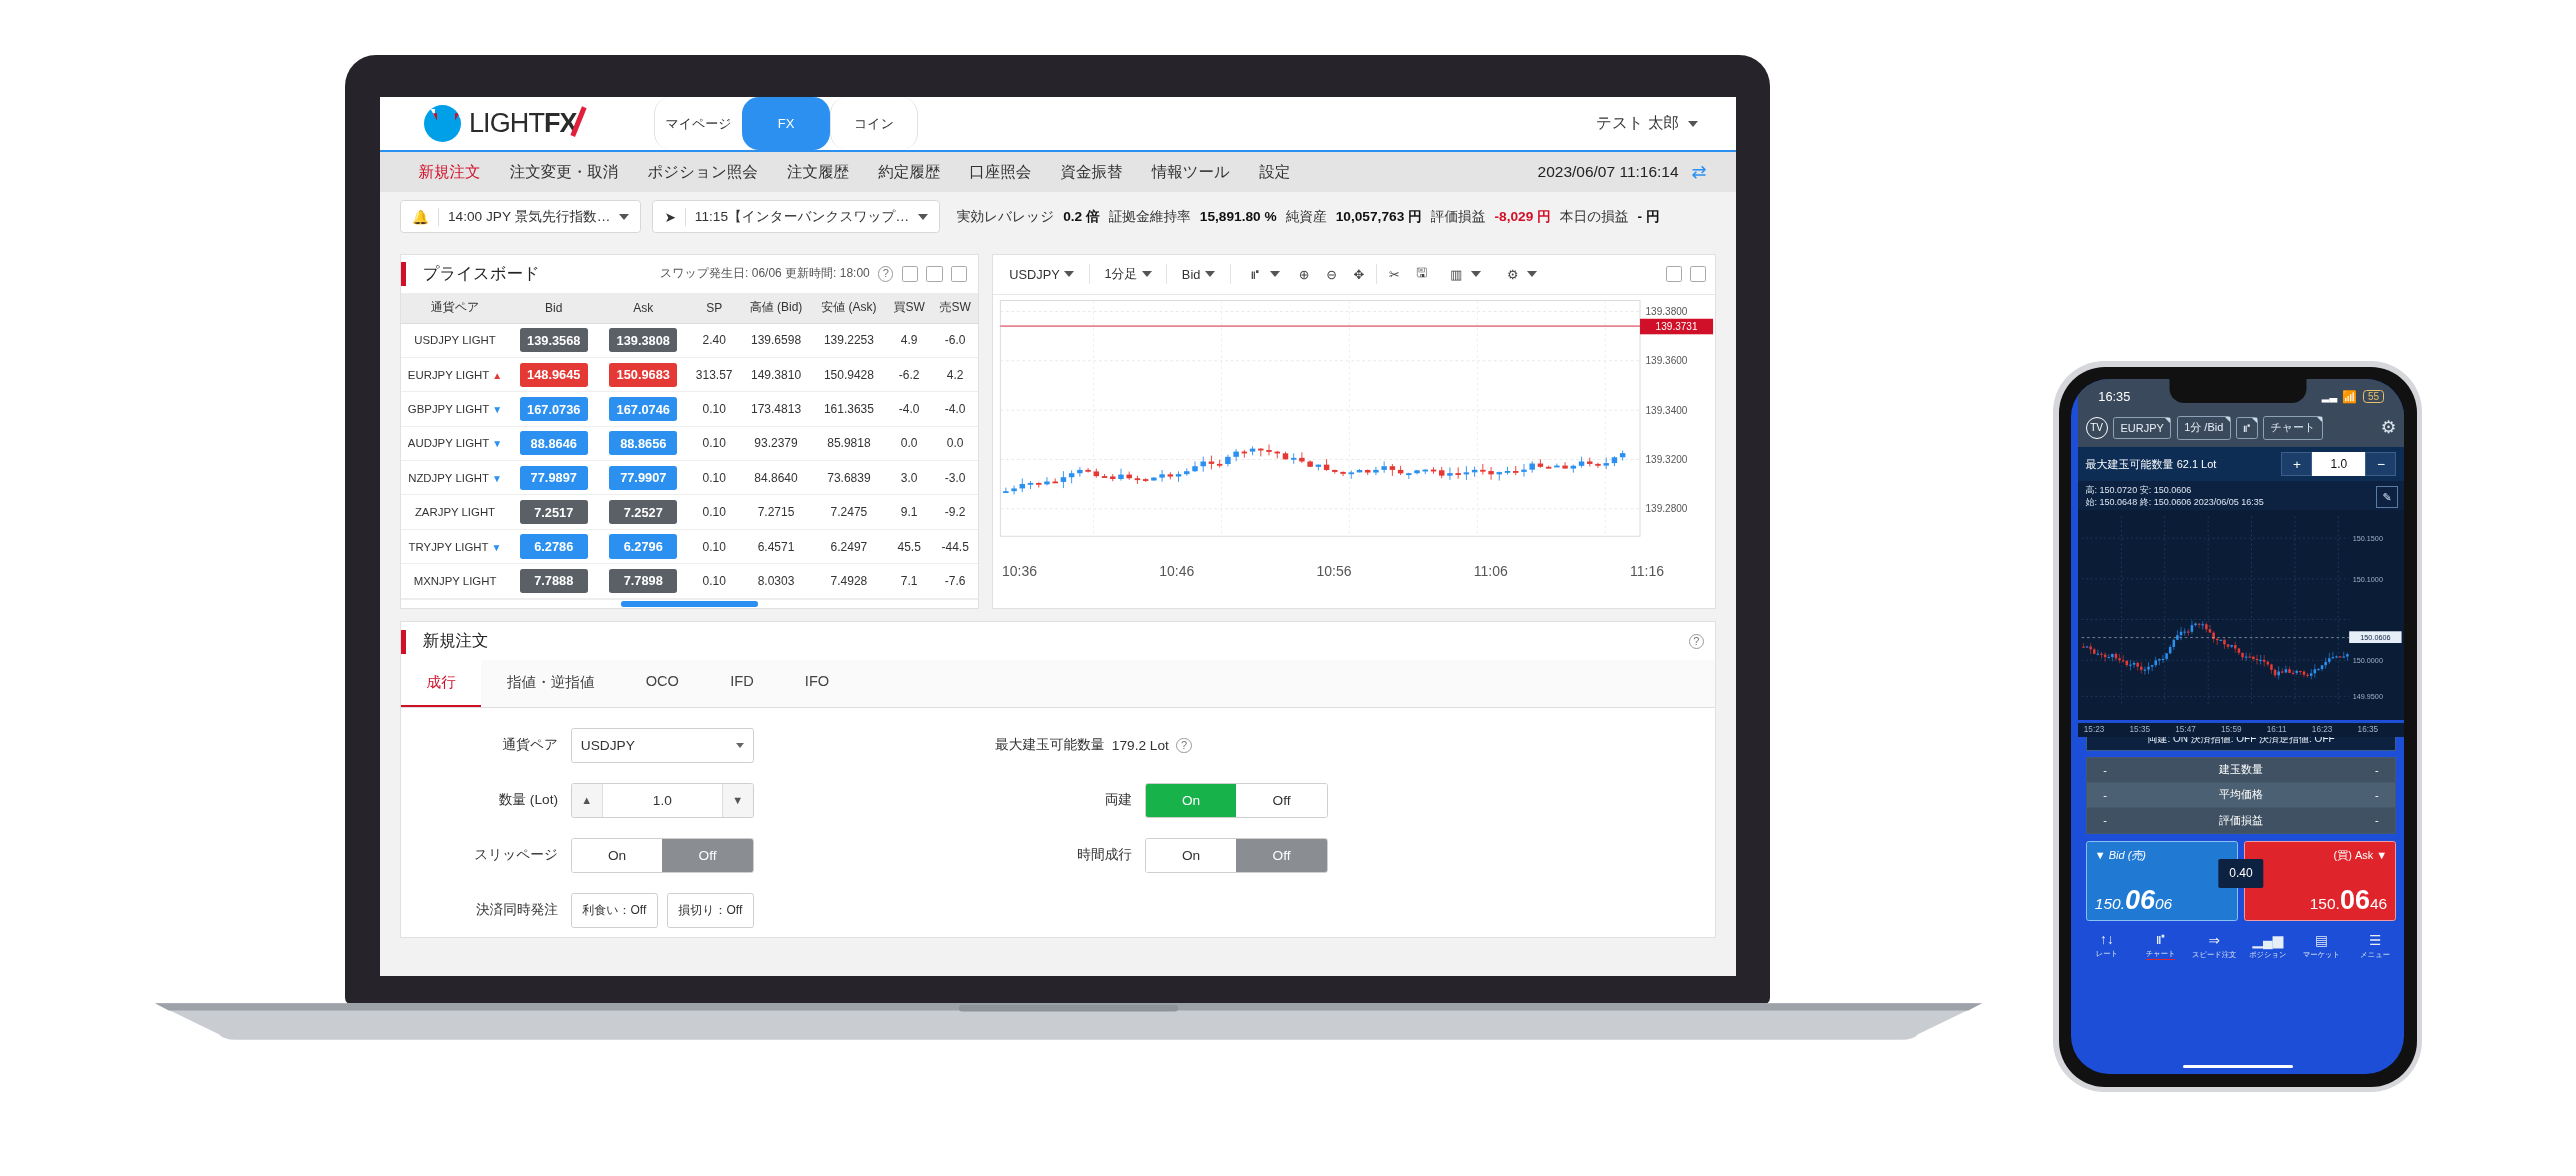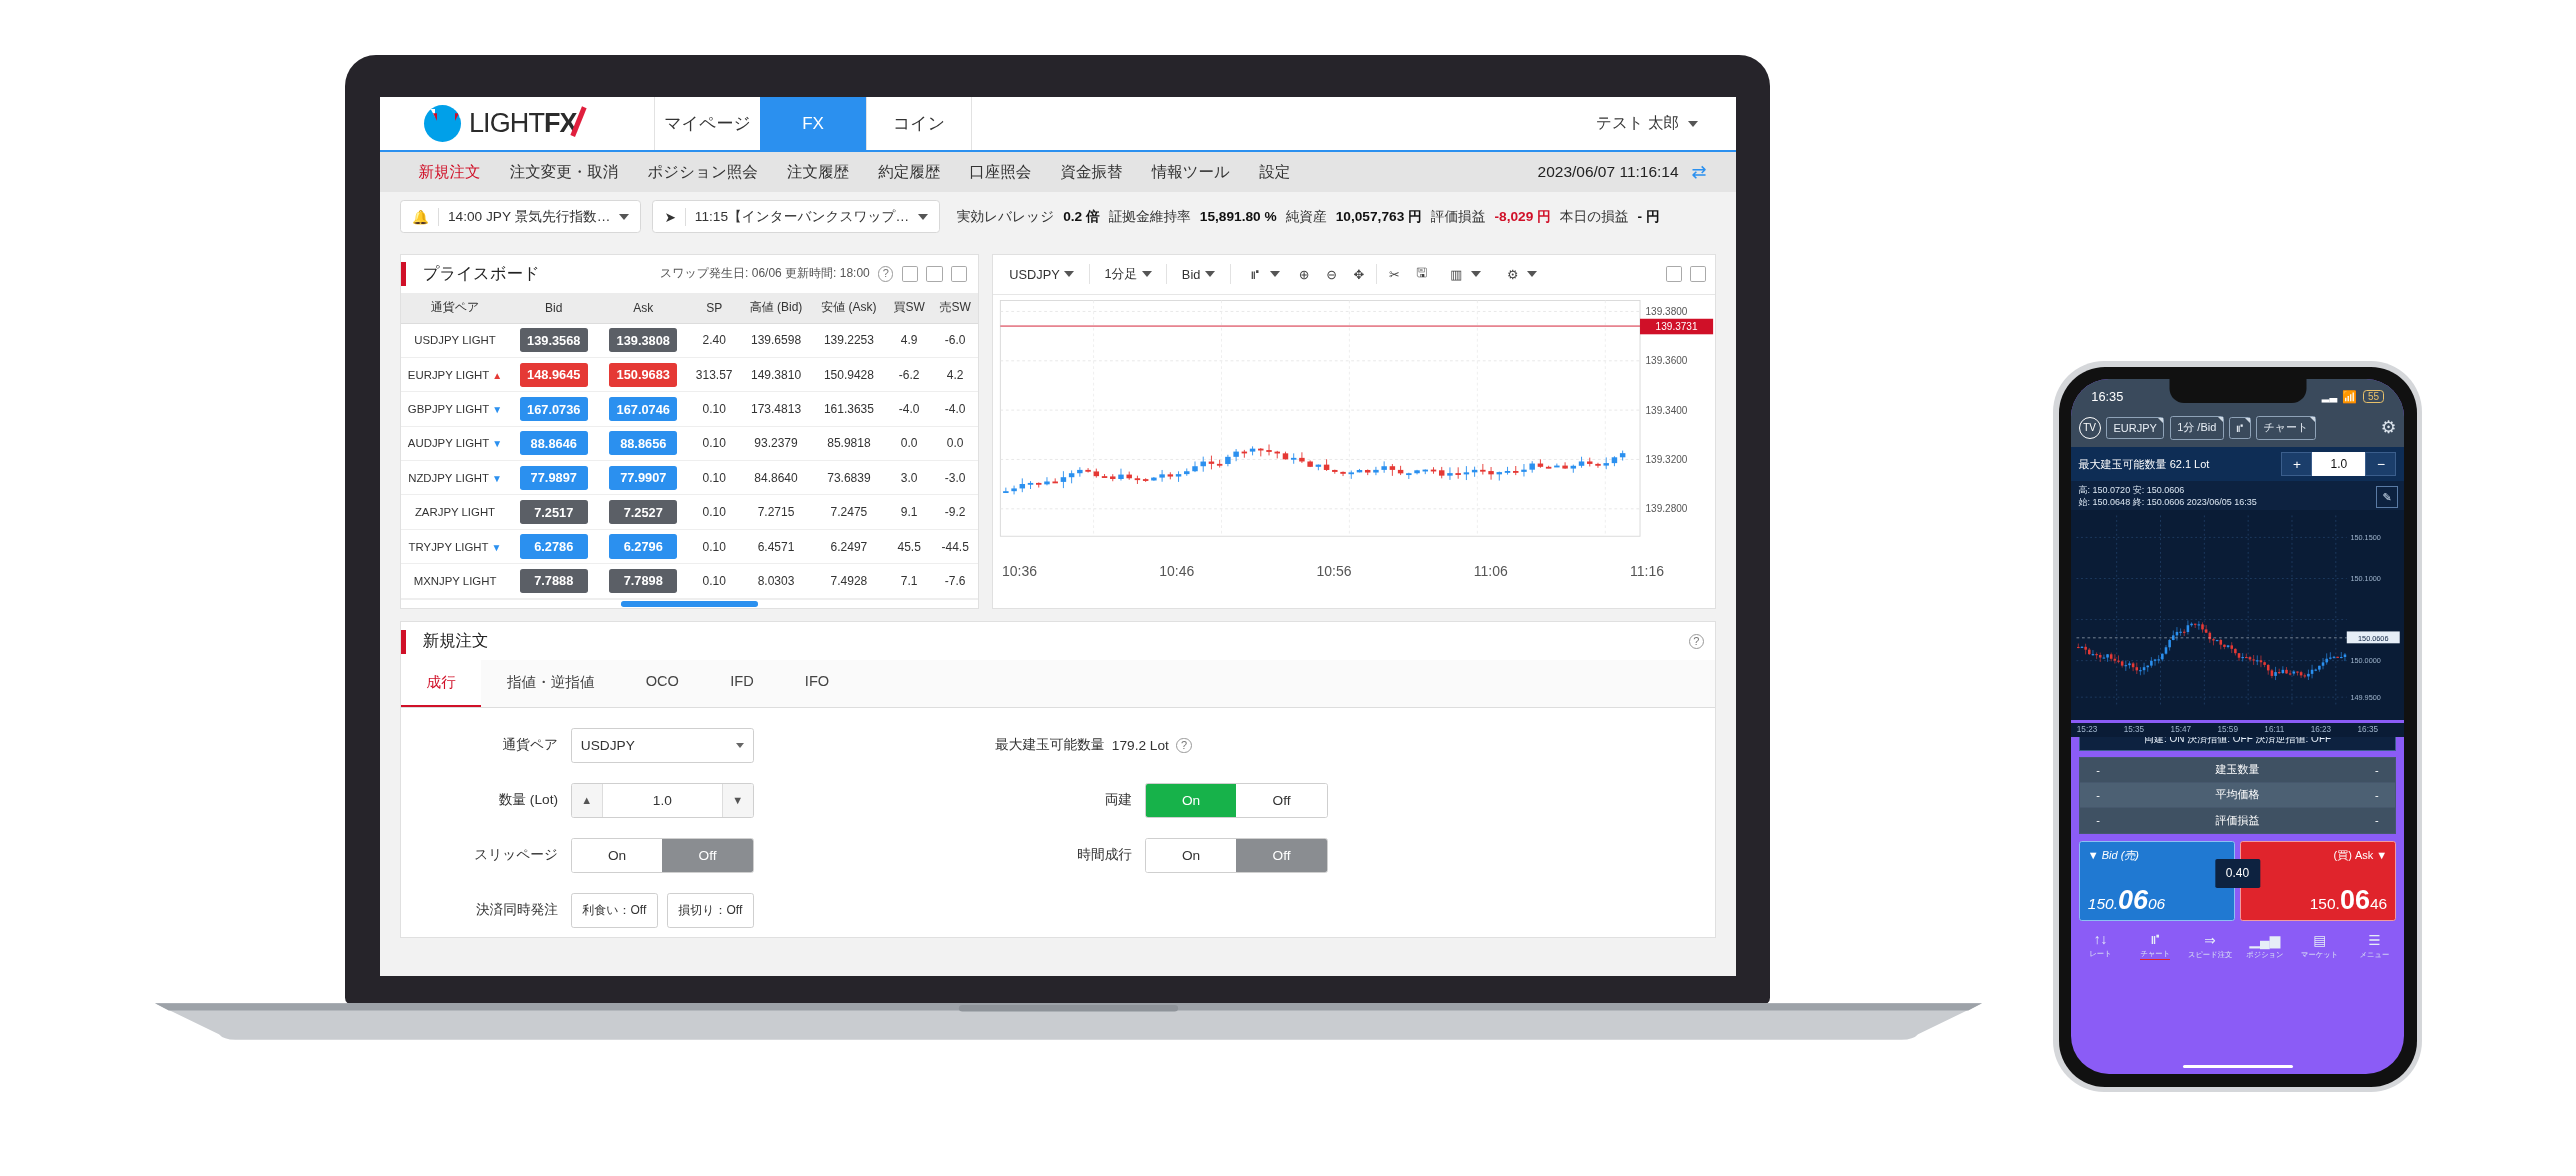--- a/index.html
+++ b/index.html
@@ -21,22 +21,22 @@
   .logo-mark:before{content:"";position:absolute;left:6.4px;top:3.7px;width:24px;height:27px;
       border-left:5.5px solid #fff;border-right:5.5px solid #fff;transform:skewX(0deg);
       clip-path:polygon(0 0,100% 0,55% 100%,45% 100%);}
   .logo-mark:after{content:"";position:absolute;left:9px;top:8.2px;width:18px;height:22px;
       border-left:4.6px solid #c8102e;border-right:4.6px solid #c8102e;
       clip-path:polygon(0 0,100% 0,55% 100%,45% 100%);}
   .logo-text { font-size:27px; letter-spacing:-0.9px; color:#2b2b2b; font-weight:400; display:flex; align-items:baseline;}
   .logo-fx { font-weight:800; position:relative; }
   .logo-slash{position:absolute;right:-3.7px;top:-1.8px;width:4.6px;height:31px;background:#e01f3d;transform:rotate(22deg);}
   .topnav-tabs { display:flex; }
-  .topnav-tab { width:106px; display:flex; align-items:center; justify-content:center;
-                font-size:17px; color:#333; border-left:0.9px solid #e2e2e2; }
+  .topnav-tab { width:88px; display:flex; align-items:center; justify-content:center;
+                font-size:13px; color:#333; border-left:0.9px solid #e2e2e2;border-radius:17px; }
   .topnav-tab.active { background:#2b90ef; color:#fff; border-left:none;}
   .topnav-tab:last-child{border-right:0.9px solid #e2e2e2;}
   .topnav-spacer{flex:1;}
   .topnav-user { display:flex; align-items:center; padding-right:38px; font-size:15.5px; color:#333; gap:9px;}
   .caret-d{width:0;height:0;border-left:5.5px solid transparent;border-right:5.5px solid transparent;border-top:6.4px solid #555;}
 
   
   .menubar { height:40px; background:#e4e4e4; display:flex; align-items:center; padding:0 24px; gap:0px; }
   .menuitem { font-size:15.5px; color:#333; padding:0 14.6px; white-space:nowrap;}
   .menuitem.active { color:#d01028; }
@@ -118,21 +118,21 @@
   .dual{display:flex;gap:9px;}
   .dualbtn{width:87px;height:35px;border:0.9px solid #cfcfcf;border-radius:2.7px;background:#fff;
            display:flex;align-items:center;justify-content:center;font-size:12px;color:#333;}
   .form-col.right{padding-left:9px;}
   .note{font-size:13.7px;color:#333;display:flex;align-items:center;gap:7.3px;}
 
   
   .phone{position:absolute;left:2053px;top:361px;width:369px;height:731px;}
   .phone-body{position:absolute;inset:0;background:#d5d7da;border-radius:51px;padding:5.5px;}
   .phone-inner{position:absolute;left:5.5px;top:5.5px;right:5.5px;bottom:5.5px;background:#111;border-radius:46px;padding:7.3px;}
-  .phone-screen{position:absolute;left:12.8px;top:12.8px;right:12.8px;bottom:12.8px;background:#8b5cf6;border-radius:38px;overflow:hidden;}
+  .phone-screen{position:absolute;left:12.8px;top:12.8px;right:12.8px;bottom:12.8px;background:#1d4ed8;border-radius:38px;overflow:hidden;padding-left:7px;}
   .notch{position:absolute;left:50%;transform:translateX(-50%);top:0;width:137px;height:24px;background:#111;border-radius:0 0 14.6px 14.6px;z-index:5;}
   .pstatus{height:31px;display:flex;align-items:center;justify-content:space-between;padding:3.7px 20px 0;color:#fff;font-size:12.8px;background:#3a4a5c;}
   .pstat-right{display:flex;align-items:center;gap:5.5px;}
   .battery{border:0.9px solid #e8c16a;color:#e8c16a;border-radius:3.7px;font-size:10px;padding:0 3.7px;}
   .ptoolbar{background:#3a4a5c;display:flex;align-items:center;gap:5.5px;padding:5.5px 7.3px 7.3px;}
   .tvlogo{width:22px;height:22px;border:1.4px solid #fff;border-radius:50%;color:#fff;font-size:10px;display:flex;align-items:center;justify-content:center;}
   .pbtn{border:0.9px solid #8fa3b8;color:#e8eef5;font-size:11px;padding:3.7px 6.4px;border-radius:2.7px;position:relative;white-space:nowrap;}
   .pbtn:after{content:"";position:absolute;right:0;top:0;border-left:5.5px solid transparent;border-bottom:5.5px solid transparent;border-top:5.5px solid #cfd9e4;}
   .gear{margin-left:auto;color:#dfe7ef;font-size:17.4px;}
   .pqty{background:#0e2d55;display:flex;align-items:center;padding:4.6px 7.3px;gap:5.5px;}

